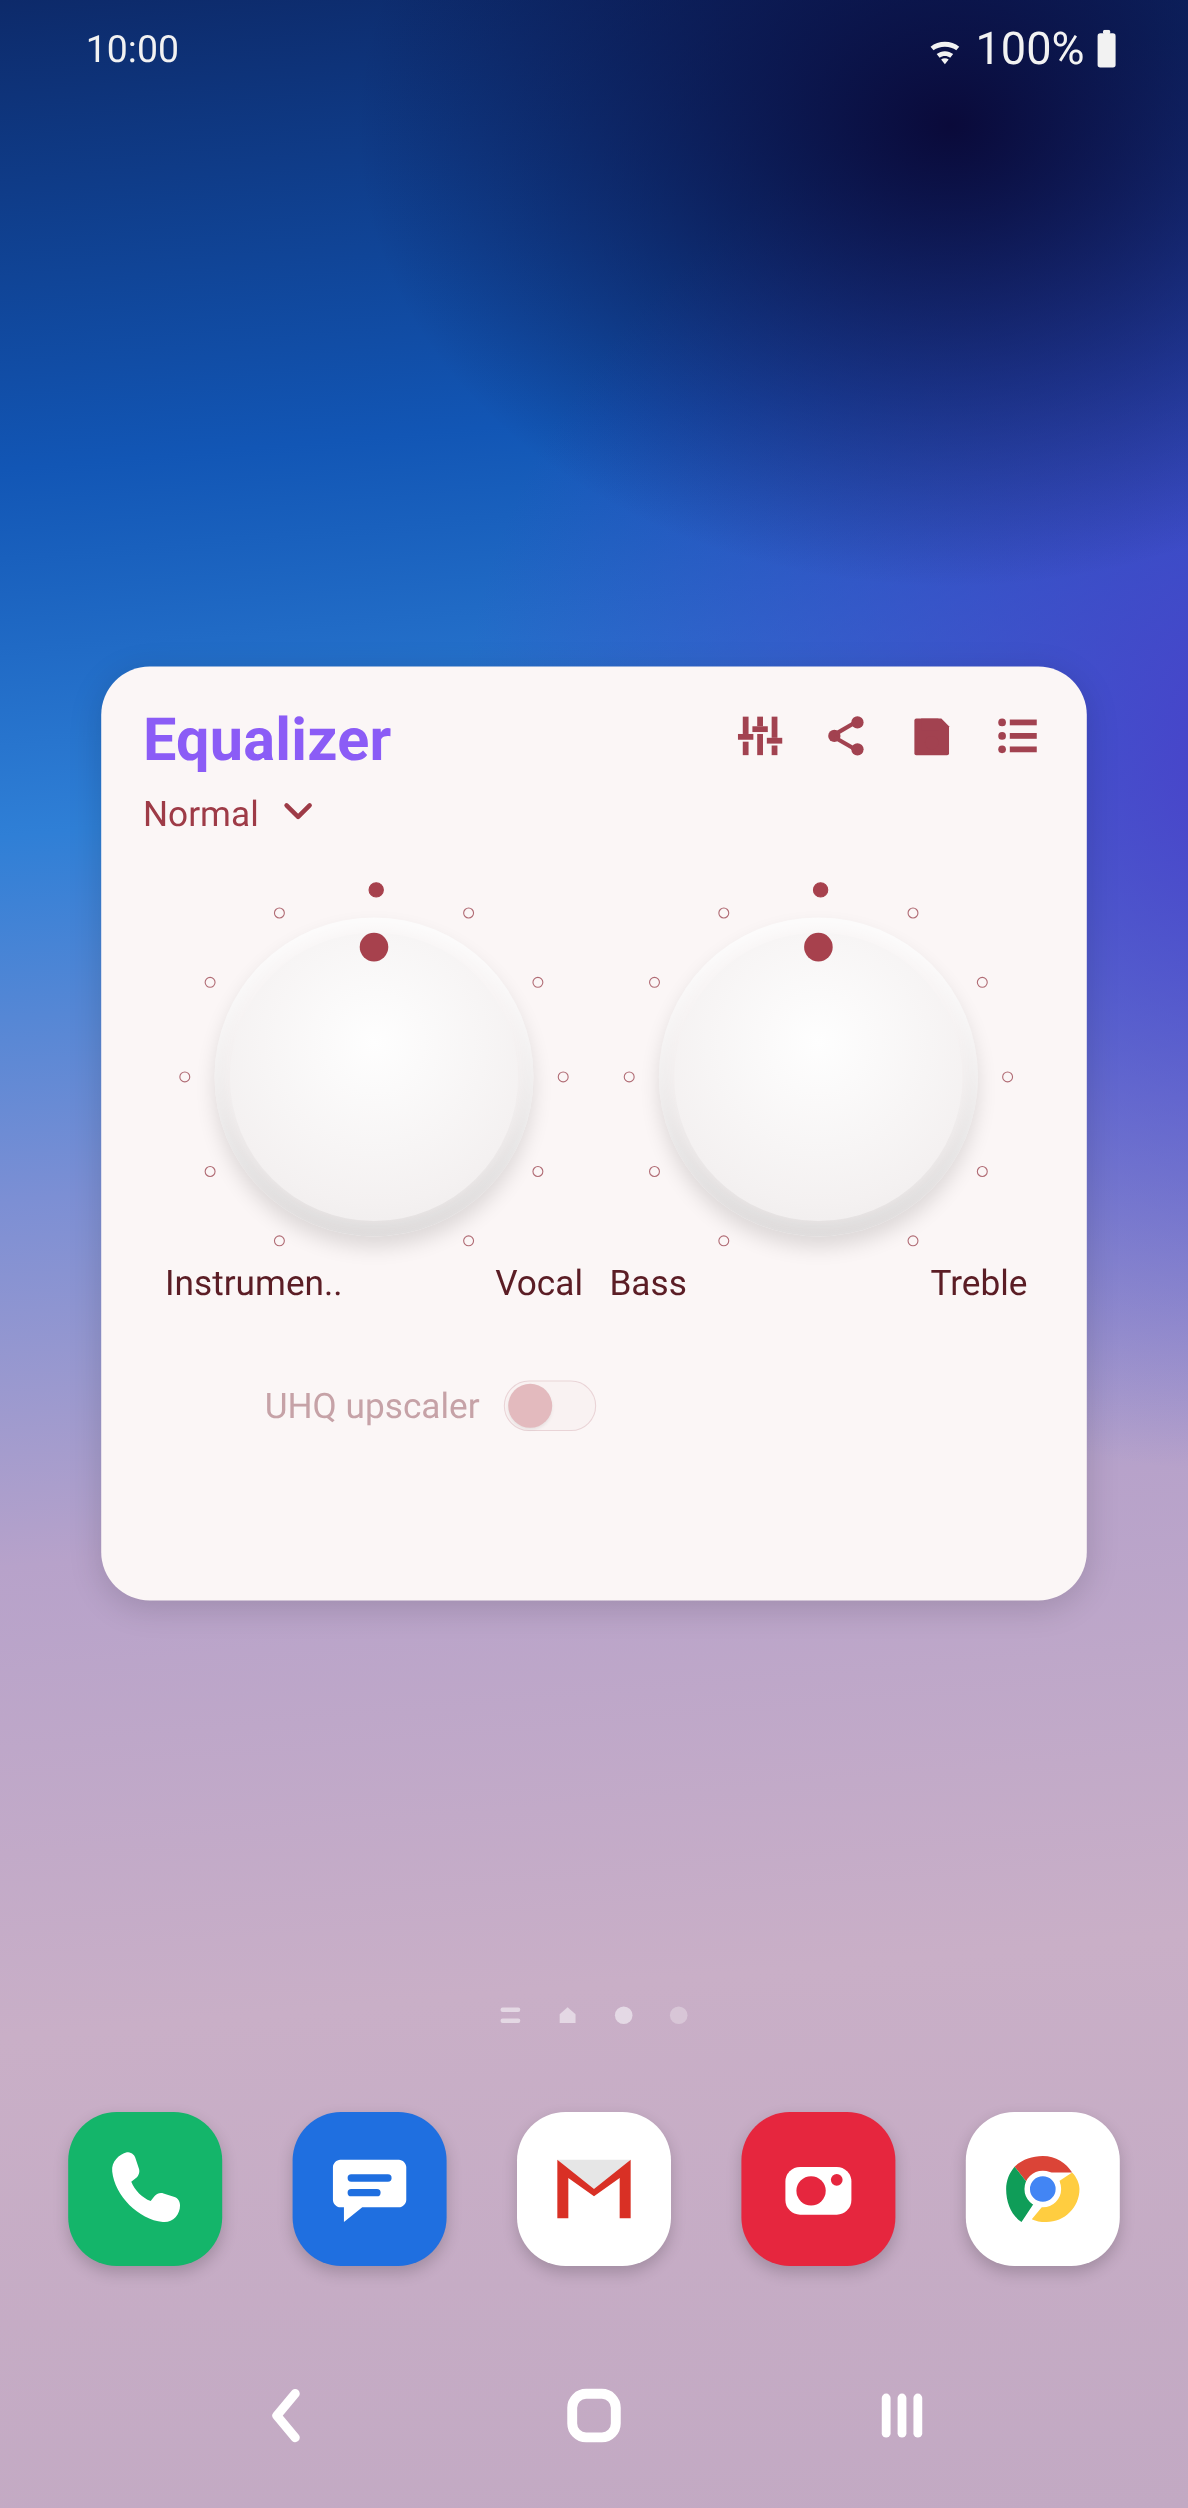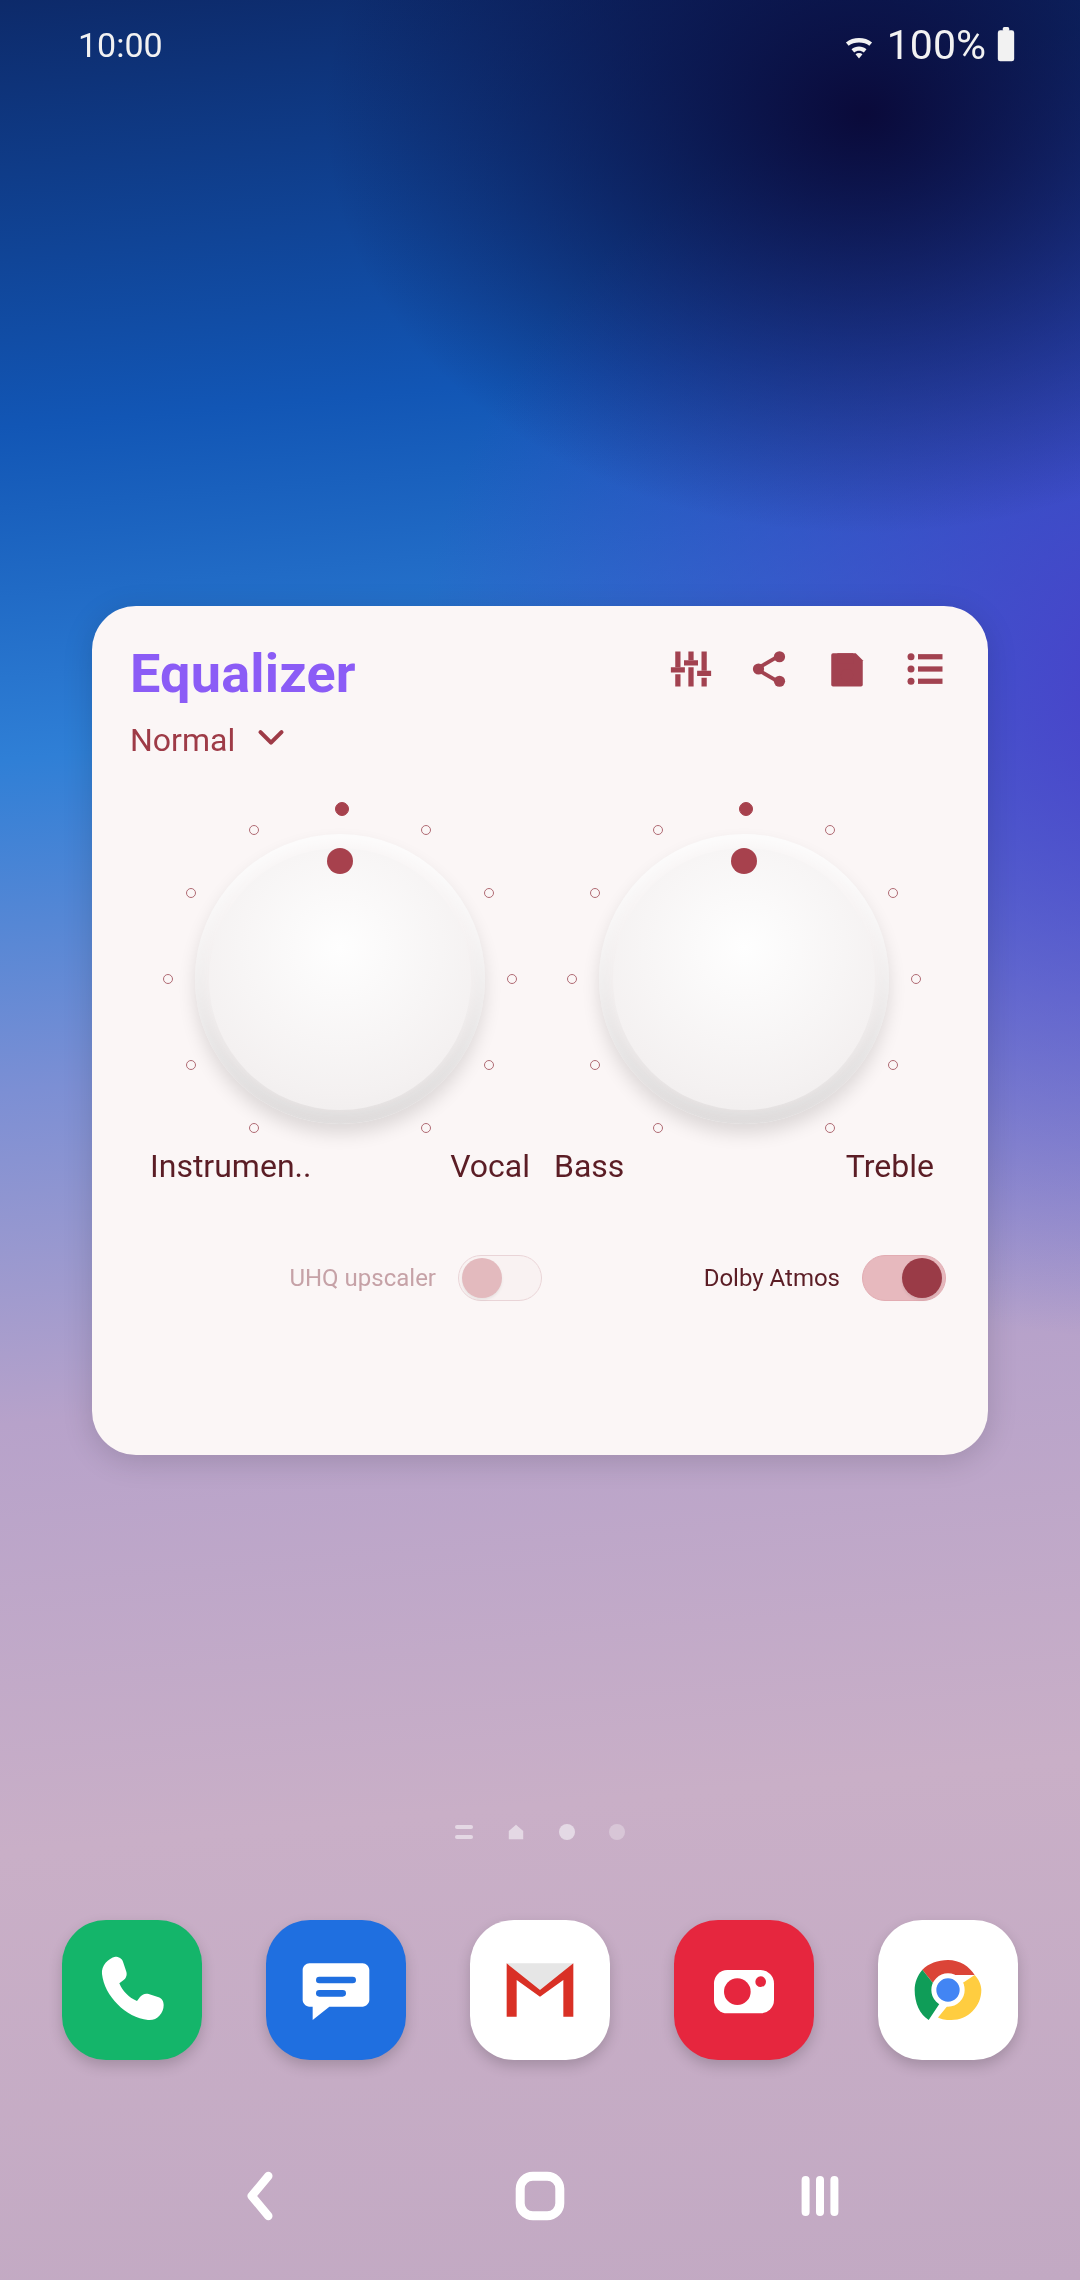--- a/index.html
+++ b/index.html
@@ -67,21 +67,21 @@
   }
   .tick{ position:absolute; width:10px; height:10px; border:1.5px solid #b06b74; border-radius:50%; background:transparent; }
   .tick.active{ background:#a7414d; border-color:#a7414d; width:14px; height:14px; }
   .knob-labels{ width:100%; display:flex; justify-content:space-between; margin-top:8px; padding:0 10px;}
   .knob-labels span{ font-size:32px; color:#5b1d25; max-width:180px; white-space:nowrap; overflow:hidden; text-overflow:ellipsis;}
   .knob-labels .r{ text-align:right; }
 
   
   .toggles{ margin-top:70px; display:grid; grid-template-columns:1fr 1fr; column-gap:20px; row-gap:28px; padding:0 8px 0 28px;}
   .toggle-item{ display:flex; align-items:center; justify-content:flex-end; gap:22px;}
-  .toggle-label{ font-size:24px; color:#5b1d25; }
+  .toggle-label{ font-size:32px; color:#5b1d25; }
   .toggle-item.disabled .toggle-label{ color:#c6a2a7; }
   .switch{ width:84px; height:46px; border-radius:30px; position:relative; border:1px solid #e7cfd2; background:#f9f2f2; cursor:pointer;}
   .switch .thumb{ position:absolute; top:2px; left:3px; width:40px; height:40px; border-radius:50%; background:#dfb0b5; box-shadow:0 2px 3px rgba(0,0,0,.08);}
   .switch.on{ background:#e7b9be; border-color:#e2acb2;}
   .switch.on .thumb{ left:auto; right:3px; background:#9a3b47; }
   .switch.disabled{ opacity:.85; }
   .toggle-item.dolby{ grid-column:2; }
 
   
   .page-indicators{ position:absolute; left:0; right:0; top:1823px; display:flex; justify-content:center; gap:34px; align-items:center;}
@@ -233,26 +233,20 @@
     </div>
   </div>
 
   <div class="toggles">
     <div class="toggle-item disabled">
       <span class="toggle-label">UHQ upscaler</span>
       <span class="switch disabled">
           <span class="thumb"></span>
         </span>
     </div>
-    <div class="toggle-item dolby">
-      <span class="toggle-label">Dolby Atmos</span>
-      <span class="switch on">
-          <span class="thumb"></span>
-        </span>
-    </div>
   </div>
 </div>
 
 <div class="page-indicators">
   <span class="pi bars">
       <span></span>
       <span></span>
     </span>
   <span class="pi home">
     <svg viewBox="0 0 20 20">

